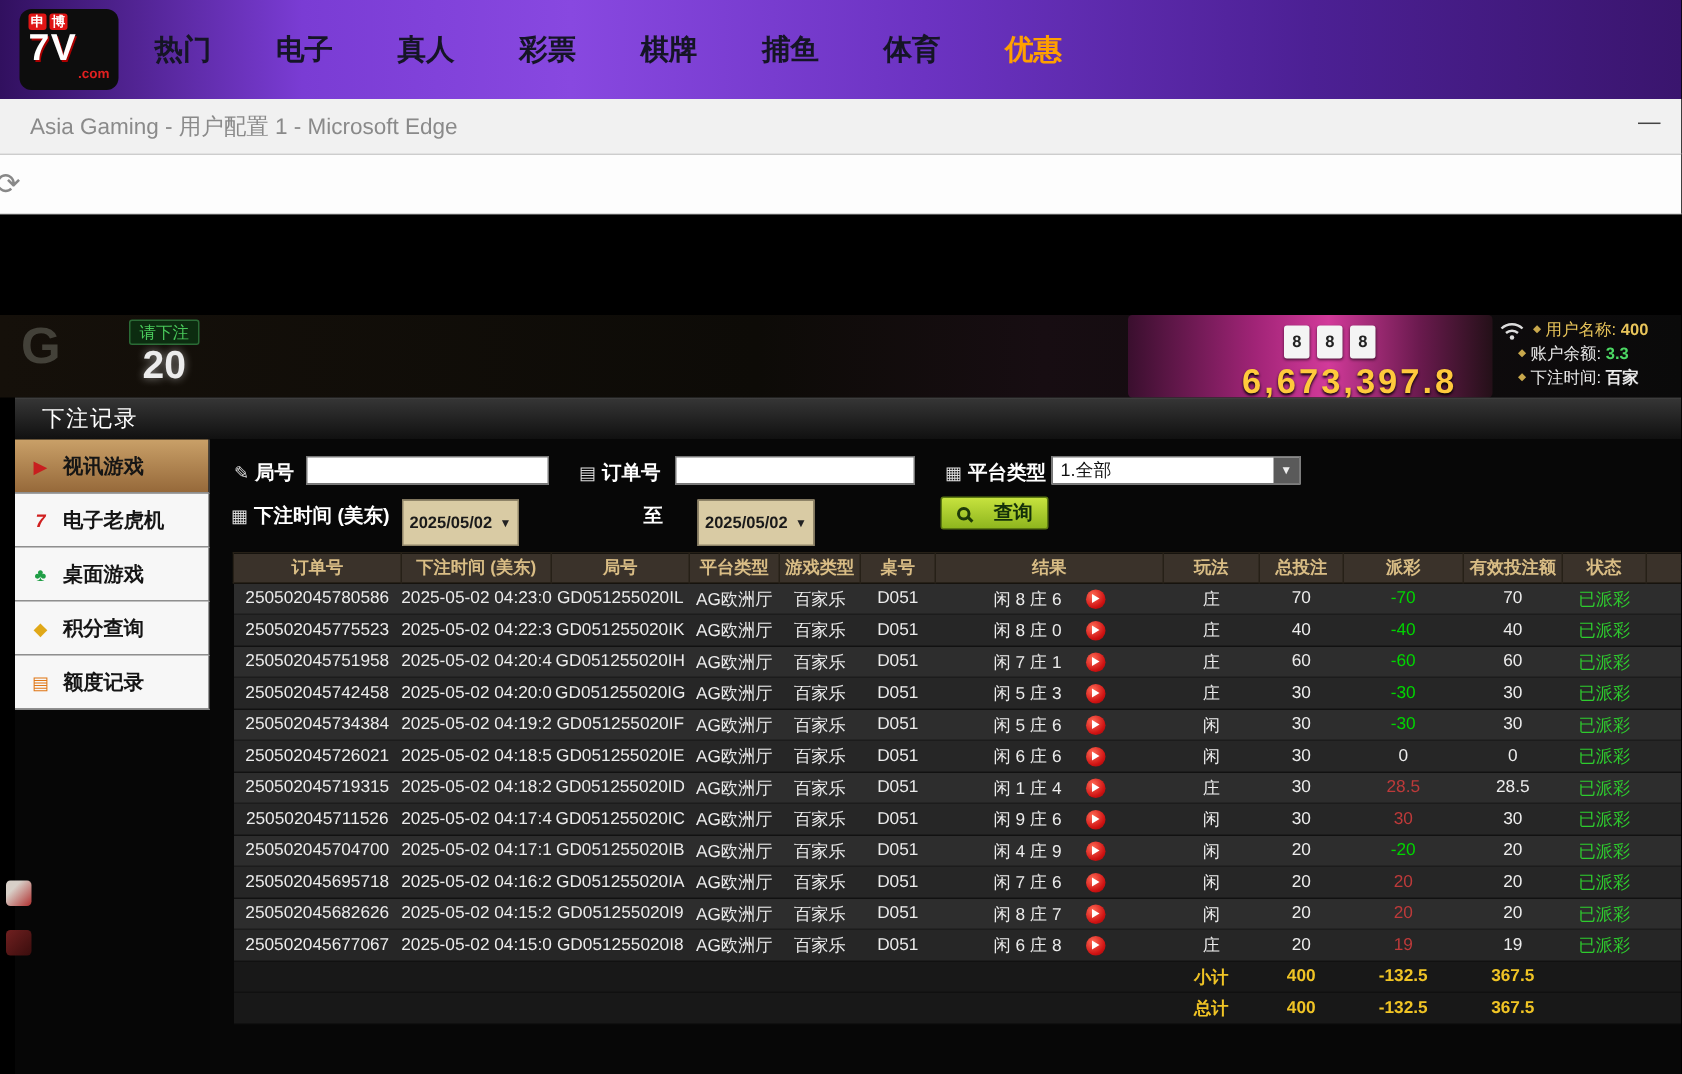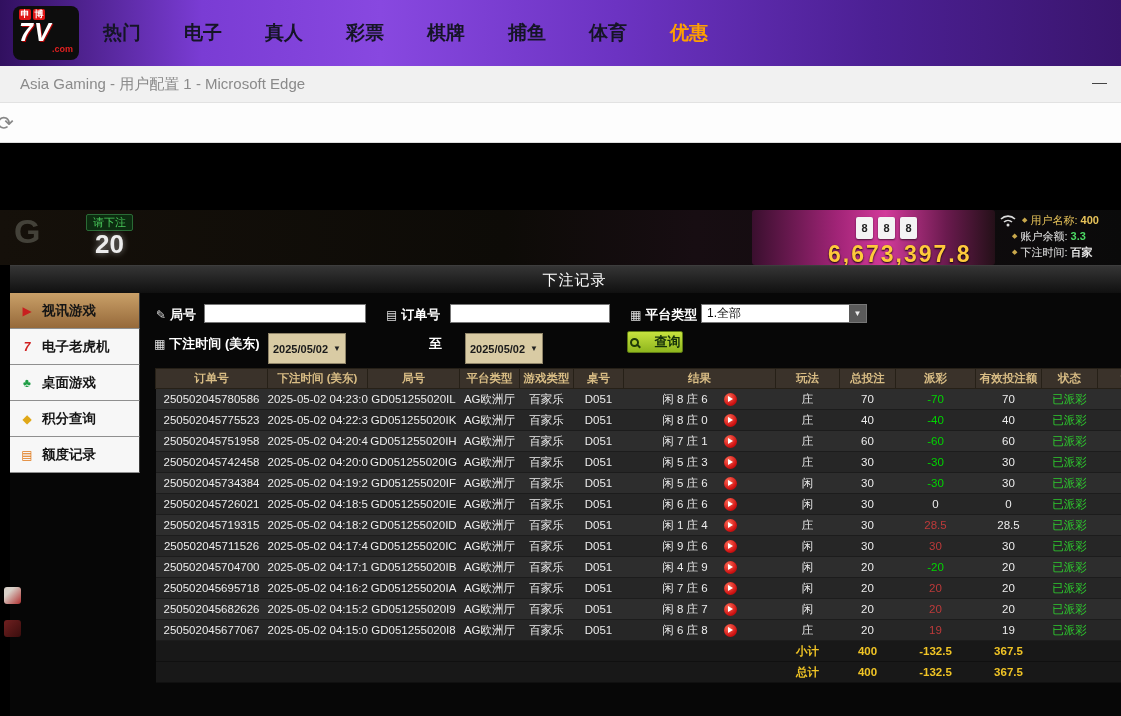--- a/index.html
+++ b/index.html
@@ -8,21 +8,21 @@
 .screen { position:relative; width:1121px; height:716px; }
 
 
 .topnav { height:66px; display:flex; align-items:center;
   background:linear-gradient(90deg,#31105f 0%,#7a3cd4 18%,#8848e0 34%,#6c33c2 55%,#4c2094 78%,#3a156e 100%); }
 .logo { width:66px; height:54px; margin-left:13px; background:#0d0d0d; border-radius:8px;
   padding:3px 6px 2px; display:flex; flex-direction:column; cursor:pointer; }
 .logo-chips { display:flex; gap:2px; }
 .chip { background:#e01515; color:#fff; font-size:9px; line-height:11px; width:12px;
   text-align:center; font-weight:bold; border-radius:2px; }
-.logo-main { color:#fff; font-size:25px; font-weight:bold; font-style:italic; line-height:25px;
+.logo-main { color:#fff; font-size:25px; font-weight:bold; line-height:25px;
   letter-spacing:1px; text-shadow:1px 1px 0 #a00; }
 .logo-sub { color:#e02020; font-size:9px; font-weight:bold; text-align:right; line-height:9px; }
 .nav-items { display:flex; margin-left:24px; gap:43px; }
 .nav-item { font-size:19px; font-weight:bold; color:#151526; cursor:pointer; white-space:nowrap; }
 .nav-item.accent { color:#ffa000; }
 
 
 .titlebar { height:37px; background:#f1f1f1; display:flex; align-items:center; position:relative;
   border-bottom:1px solid #e2e2e2; }
 .wtitle { color:#8a8a8a; font-size:15px; padding-left:20px; white-space:nowrap; }
@@ -54,21 +54,21 @@
 .user-info { position:absolute; left:1000px; top:2px; font-size:11px; line-height:16px; width:121px; }
 .wifi { position:absolute; left:0; top:2px; }
 .ui-line { white-space:nowrap; padding-left:22px; overflow:hidden; }
 .ui-line.l2,.ui-line.l3 { padding-left:12px; }
 .bullet { font-size:7px; vertical-align:2px; margin-right:3px; color:#c9a84c; }
 .gold { color:#e8c45a; } .whitev { color:#e8e8e8; } .greenv { color:#4cd964; }
 
 
 .panel { position:absolute; left:10px; top:122px; width:1111px; height:451px; }
 .panel-title { height:28px; background:linear-gradient(180deg,#353535,#101010); color:#fff;
-  font-size:15px; line-height:28px; padding-left:18px; letter-spacing:1px; border-top:1px solid #3d3d3d;text-align:center; }
+  font-size:15px; line-height:28px; padding-left:18px; letter-spacing:1px; border-top:1px solid #3d3d3d; }
 .panel-body { display:flex; height:423px; }
 .sidebar { width:130px; background:#060606; }
 .side-item { height:36px; background:#f7f7f7; border-bottom:1px solid #8f8f8f; border-right:1px solid #3a3a3a;
   display:flex; align-items:center; gap:7px; padding-left:9px; font-size:13.5px; font-weight:bold;
   color:#151515; cursor:pointer; }
 .side-item.active { background:linear-gradient(180deg,#c9a068,#96693a); }
 .side-icon { width:16px; text-align:center; font-size:12px; }
 .ic-video { color:#c81f1f; } .ic-slot { color:#d02020; font-style:italic; }
 .ic-table { color:#1f9e45; } .ic-points { color:#e0a818; } .ic-ledger { color:#e07818; }
 
@@ -78,21 +78,21 @@
 .fin { position:absolute; height:19px; border:1px solid #777; background:#fff; font-size:12px; padding:0 4px; }
 .fselect { position:absolute; height:19px; background:#fff; border:1px solid #777; font-size:12px; color:#111;
   display:flex; align-items:center; justify-content:space-between; padding-left:5px; cursor:pointer; }
 .sel-arrow { width:17px; height:17px; background:#5a5a5a; color:#eee; font-size:8px;
   display:flex; align-items:center; justify-content:center; }
 .dsel { position:absolute; width:78px; height:31px; background:#d9cba4; border:1px solid #8f8468;
   font-size:11px; font-weight:bold; color:#1a1a1a; display:flex; align-items:center;
   justify-content:space-between; padding:0 4px; cursor:pointer; }
 .dar { font-size:8px; color:#222; }
 .tolabel { position:absolute; color:#fff; font-size:13px; font-weight:bold; }
-.qbtn { position:absolute; width:56px; height:22px; background:linear-gradient(180deg,#c6e23e,#8fb61e);
+.qbtn { position:absolute; width:72px; height:22px; background:linear-gradient(180deg,#c6e23e,#8fb61e);
   border:1px solid #5d7a12; border-radius:2px; font-size:13px; font-weight:bold; color:#14300a;
   display:flex; align-items:center; justify-content:center; gap:16px; cursor:pointer; font-family:inherit; }
 .mag { width:9px; height:9px; border:2px solid #1e3a08; border-radius:50%; position:relative; display:inline-block; }
 .mag::after { content:""; position:absolute; width:5px; height:2px; background:#1e3a08;
   transform:rotate(45deg); right:-4px; bottom:-2px; }
 
 
 .table-wrap { position:absolute; left:15px; top:75px; width:966px; overflow:hidden; }
 #bet-table { table-layout:fixed; width:1000px; border-collapse:collapse; font-size:11.5px; color:#ececec; }
 #bet-table th { background:#3a322a; color:#d9bd85; font-weight:bold; height:20px;

